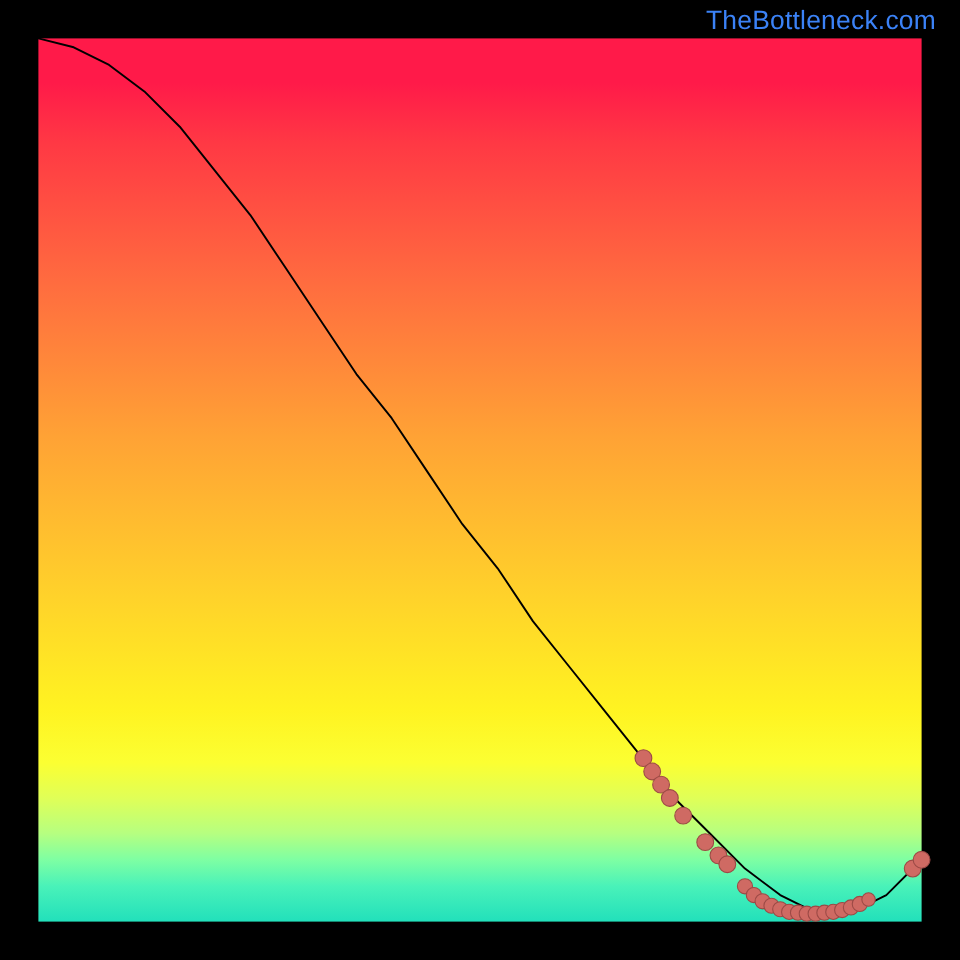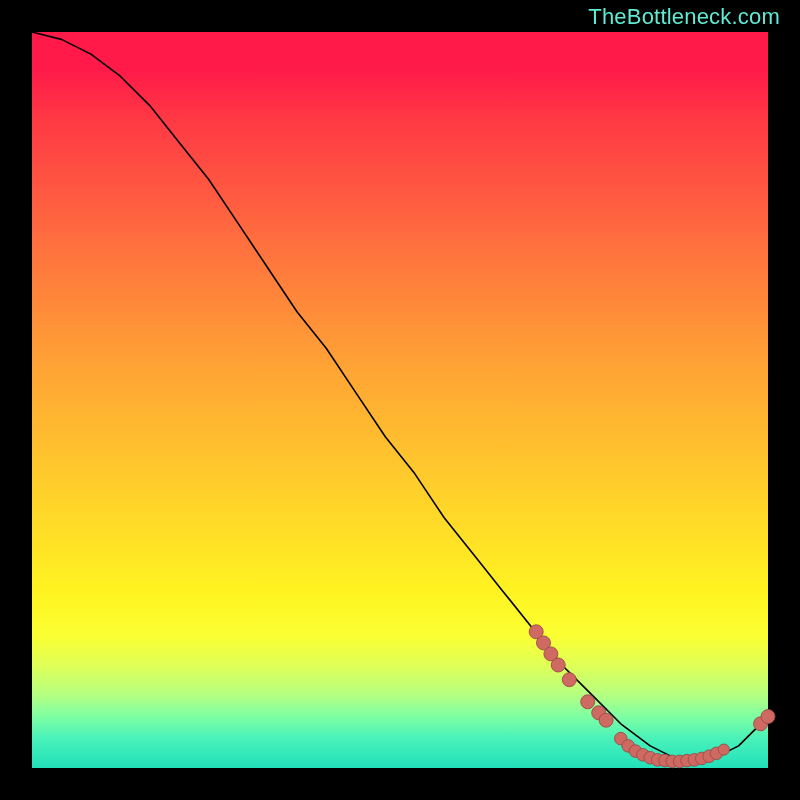--- a/index.html
+++ b/index.html
@@ -13,21 +13,21 @@
   }
   .frame {
     position: relative;
     width: 800px;
     height: 800px;
   }
   .watermark {
     position: absolute;
     top: 4px;
     right: 20px;
-    color: #5eead4;
+    color: #3b82f6;
     font-size: 22px;
     font-weight: 400;
     letter-spacing: 0.2px;
   }
   .plot-area {
     position: absolute;
     left: 32px;
     top: 32px;
     width: 736px;
     height: 736px;

